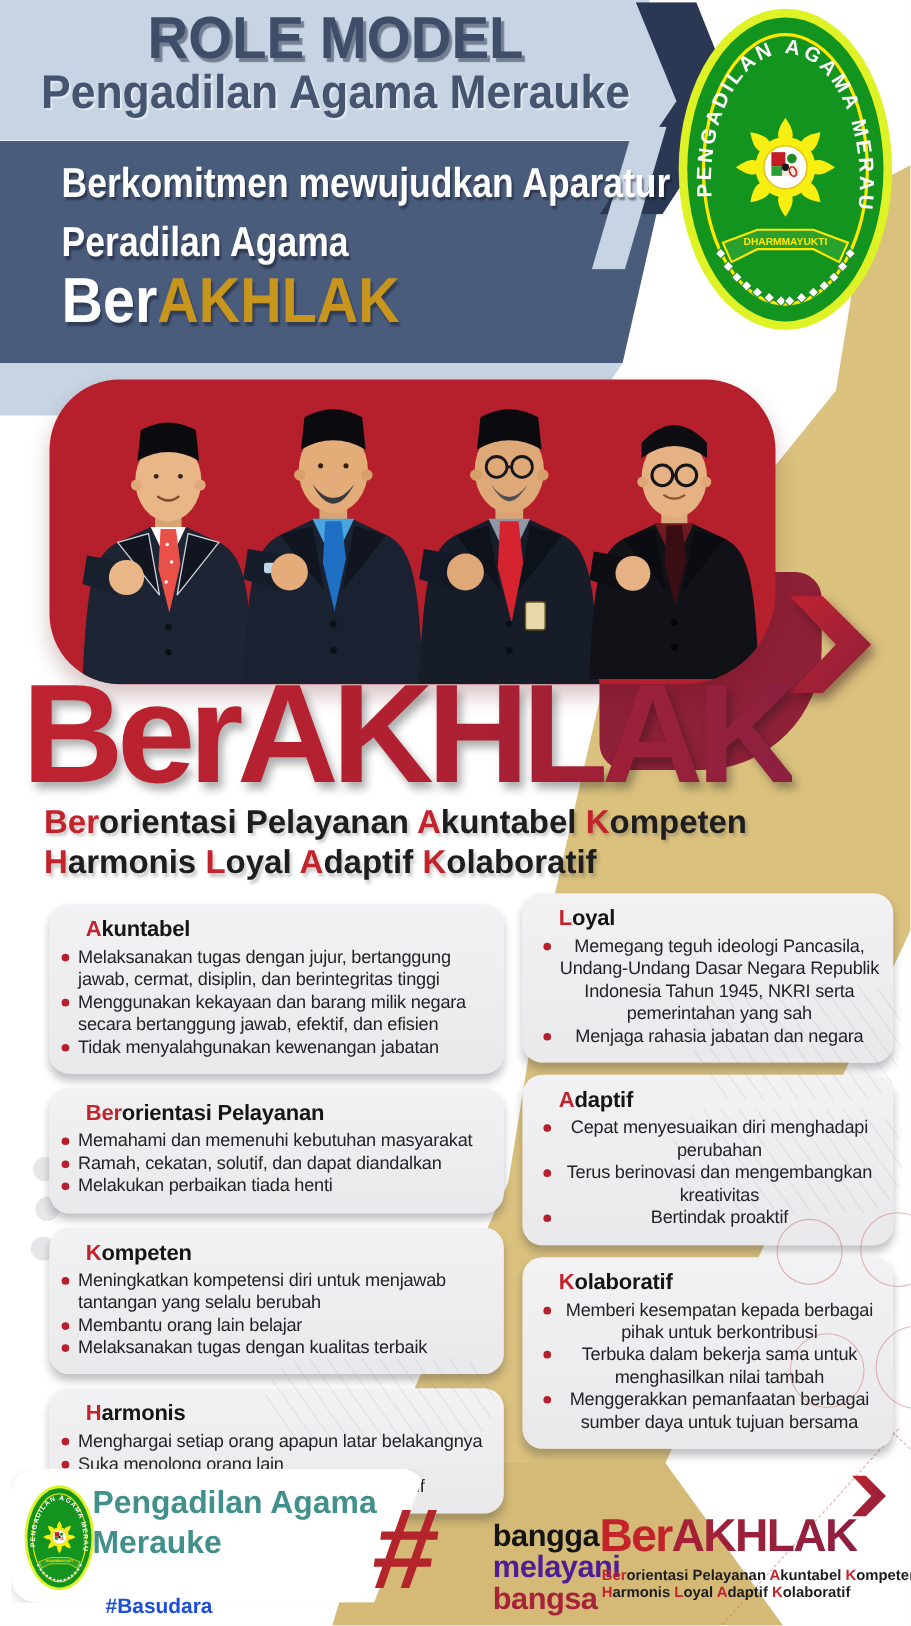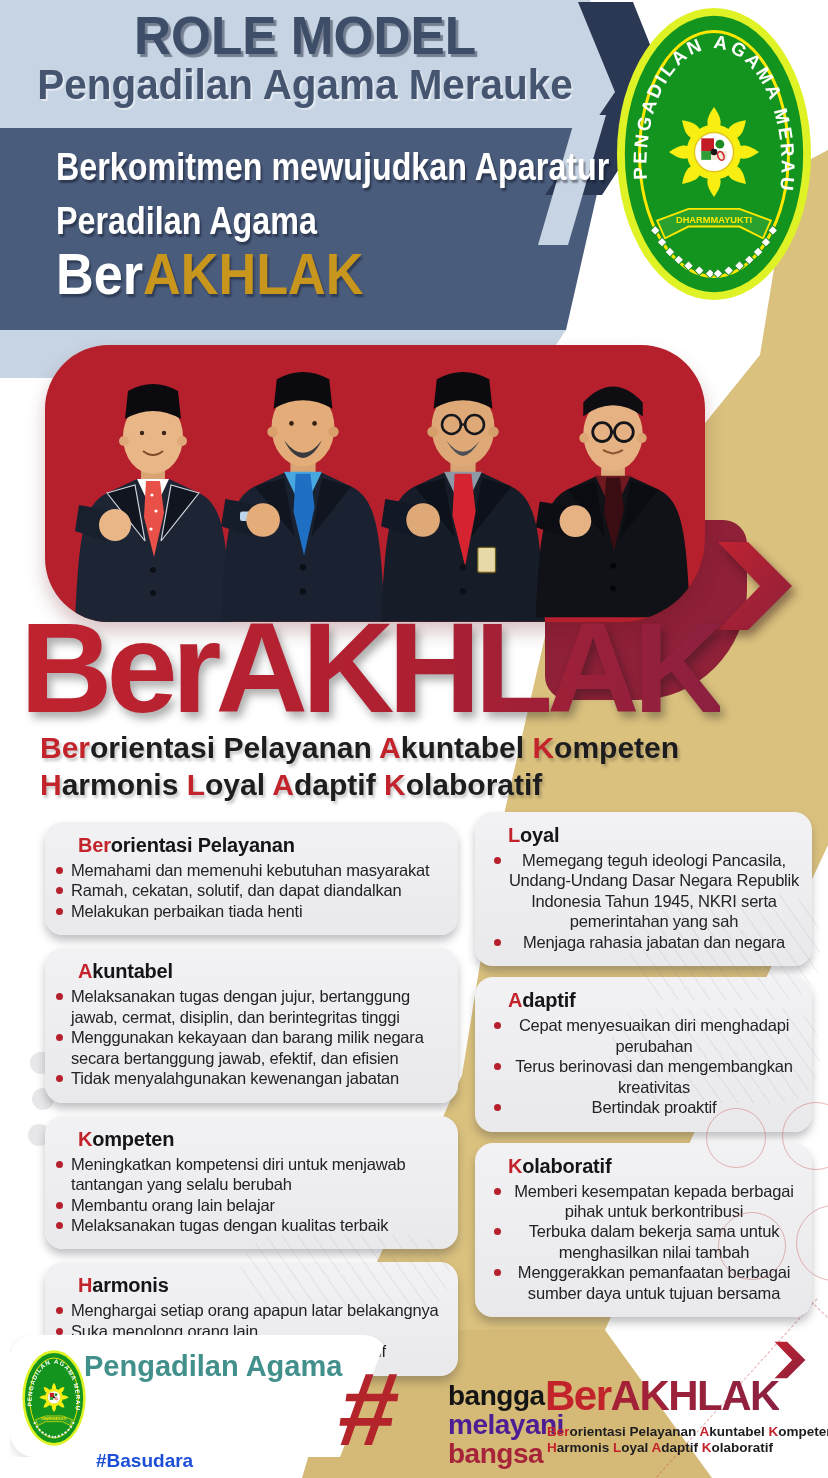--- a/index.html
+++ b/index.html
@@ -329,33 +329,33 @@
   </svg>
 
   <div class="abs hero-title">BerAKHLAK</div>
   <div class="abs hero-subtitle">
     <div><span class="seg-red">Ber</span><span class="seg-dark">orientasi Pelayanan </span><span class="seg-red">A</span><span class="seg-dark">kuntabel </span><span class="seg-red">K</span><span class="seg-dark">ompeten</span></div>
     <div><span class="seg-red">H</span><span class="seg-dark">armonis </span><span class="seg-red">L</span><span class="seg-dark">oyal </span><span class="seg-red">A</span><span class="seg-dark">daptif </span><span class="seg-red">K</span><span class="seg-dark">olaboratif</span></div>
   </div>
 
   <div id="left-col" class="col">
       <div class="value-card">
+        <h3 class="card-title"><span class="seg-red">A</span><span class="seg-dark">kuntabel</span></h3>
+        <ul class="card-bullets">
+          <li>Melaksanakan tugas dengan jujur, bertanggung jawab, cermat, disiplin, dan berintegritas tinggi</li>
+          <li>Menggunakan kekayaan dan barang milik negara secara bertanggung jawab, efektif, dan efisien</li>
+          <li>Tidak menyalahgunakan kewenangan jabatan</li>
+        </ul>
+      </div>
+      <div class="value-card">
         <h3 class="card-title"><span class="seg-red">Ber</span><span class="seg-dark">orientasi Pelayanan</span></h3>
         <ul class="card-bullets">
           <li>Memahami dan memenuhi kebutuhan masyarakat</li>
           <li>Ramah, cekatan, solutif, dan dapat diandalkan</li>
           <li>Melakukan perbaikan tiada henti</li>
-        </ul>
-      </div>
-      <div class="value-card">
-        <h3 class="card-title"><span class="seg-red">A</span><span class="seg-dark">kuntabel</span></h3>
-        <ul class="card-bullets">
-          <li>Melaksanakan tugas dengan jujur, bertanggung jawab, cermat, disiplin, dan berintegritas tinggi</li>
-          <li>Menggunakan kekayaan dan barang milik negara secara bertanggung jawab, efektif, dan efisien</li>
-          <li>Tidak menyalahgunakan kewenangan jabatan</li>
         </ul>
       </div>
       <div class="value-card">
         <h3 class="card-title"><span class="seg-red">K</span><span class="seg-dark">ompeten</span></h3>
         <ul class="card-bullets">
           <li>Meningkatkan kompetensi diri untuk menjawab tantangan yang selalu berubah</li>
           <li>Membantu orang lain belajar</li>
           <li>Melaksanakan tugas dengan kualitas terbaik</li>
         </ul>
       </div>
@@ -393,20 +393,21 @@
         </ul>
       </div>
     </div>
 
   <div class="abs footer-card"></div>
   <svg class="abs logo-footer" viewBox="0 0 200 300">
     <use href="#pa-logo-g"></use>
   </svg>
   <div class="abs footer-org">
     <div>Pengadilan Agama</div>
+    <div>Merauke</div>
   </div>
   <div class="abs footer-basudara">#Basudara</div>
 
   <div class="abs hash-glyph">#</div>
   <div class="abs campaign">
     <div class="w1">bangga</div>
     <div class="w2">melayani</div>
     <div class="w3">bangsa</div>
   </div>
 

